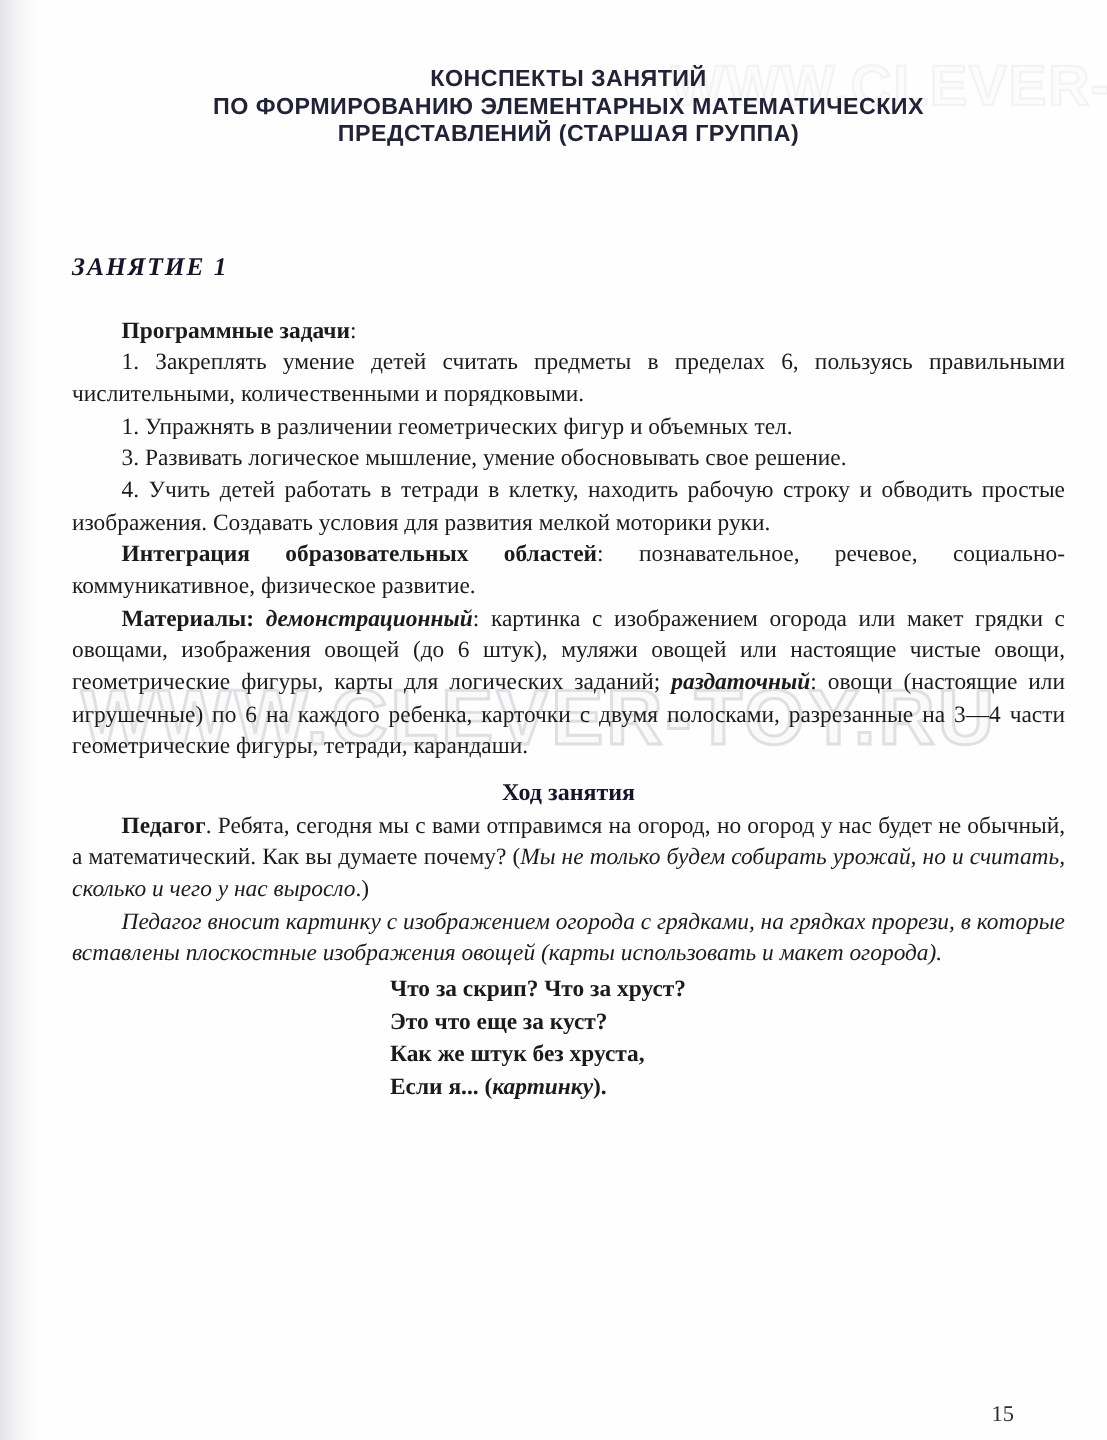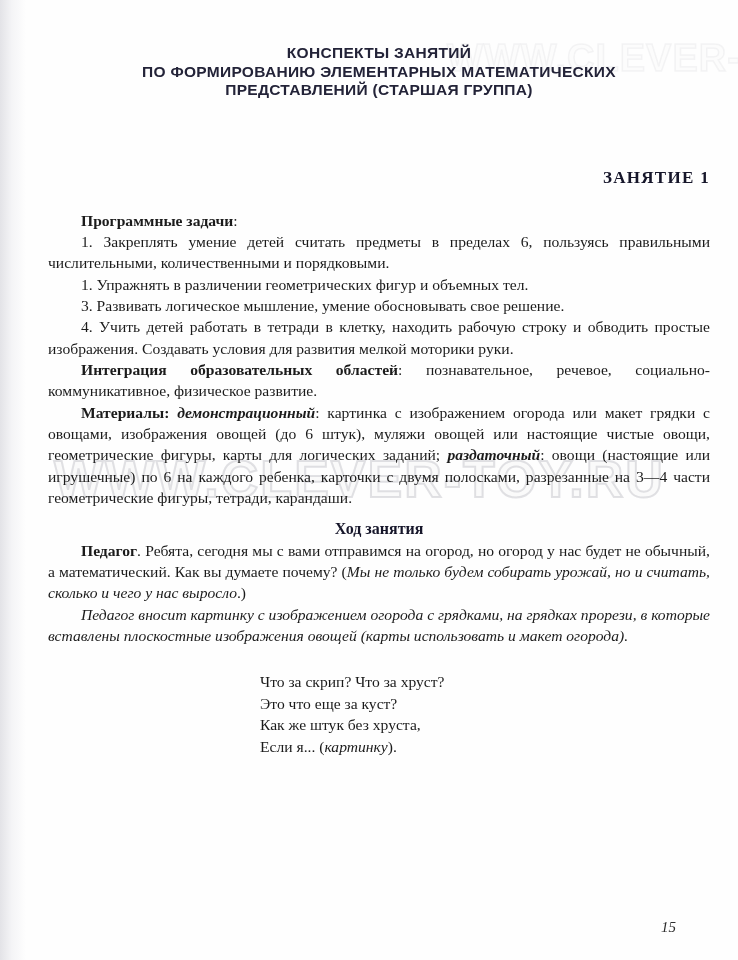--- a/index.html
+++ b/index.html
@@ -31,57 +31,58 @@
     text-align: center;
     font-family: "Liberation Sans", sans-serif;
     font-weight: 700;
     font-size: 15.5px;
     line-height: 18.5px;
     letter-spacing: 0.3px;
     color: #232338;
   }
   .lesson-heading {
     margin-top: 68px;
-    text-align: right;
+    text-align: left;
     font-weight: 700;
     font-size: 17px;
     letter-spacing: 1.3px;
     color: #16162a;
+    font-style: italic;
   }
   .body-text {
     margin-top: 22px;
     font-size: 15.6px;
     line-height: 21.35px;
     text-align: justify;
   }
   .body-text p { margin: 0; text-indent: 33px; }
   .b { font-weight: 700; }
   .i { font-style: italic; }
   .section-heading {
     margin-top: 10px;
     text-align: center;
     font-weight: 700;
     font-size: 16px;
     color: #16162a;
   }
   .opening { margin-top: 10px; }
   .riddle {
-    margin-top: 25px;
+    margin-top: 3px;
     margin-left: 212px;
     font-size: 15.6px;
     line-height: 21.5px;
+    font-weight: bold;
   }
   .riddle div { margin: 0; }
   .page-number {
     position: absolute;
     right: 62px;
-    bottom: 24px;
+    bottom: 8px;
     font-size: 15px;
     color: #2e2e2e;
-    font-style: italic;
   }
   .wm {
     position: absolute;
     font-family: "Liberation Sans", sans-serif;
     font-weight: 700;
     white-space: nowrap;
     pointer-events: none;
     user-select: none;
   }
   .wm-mid {

